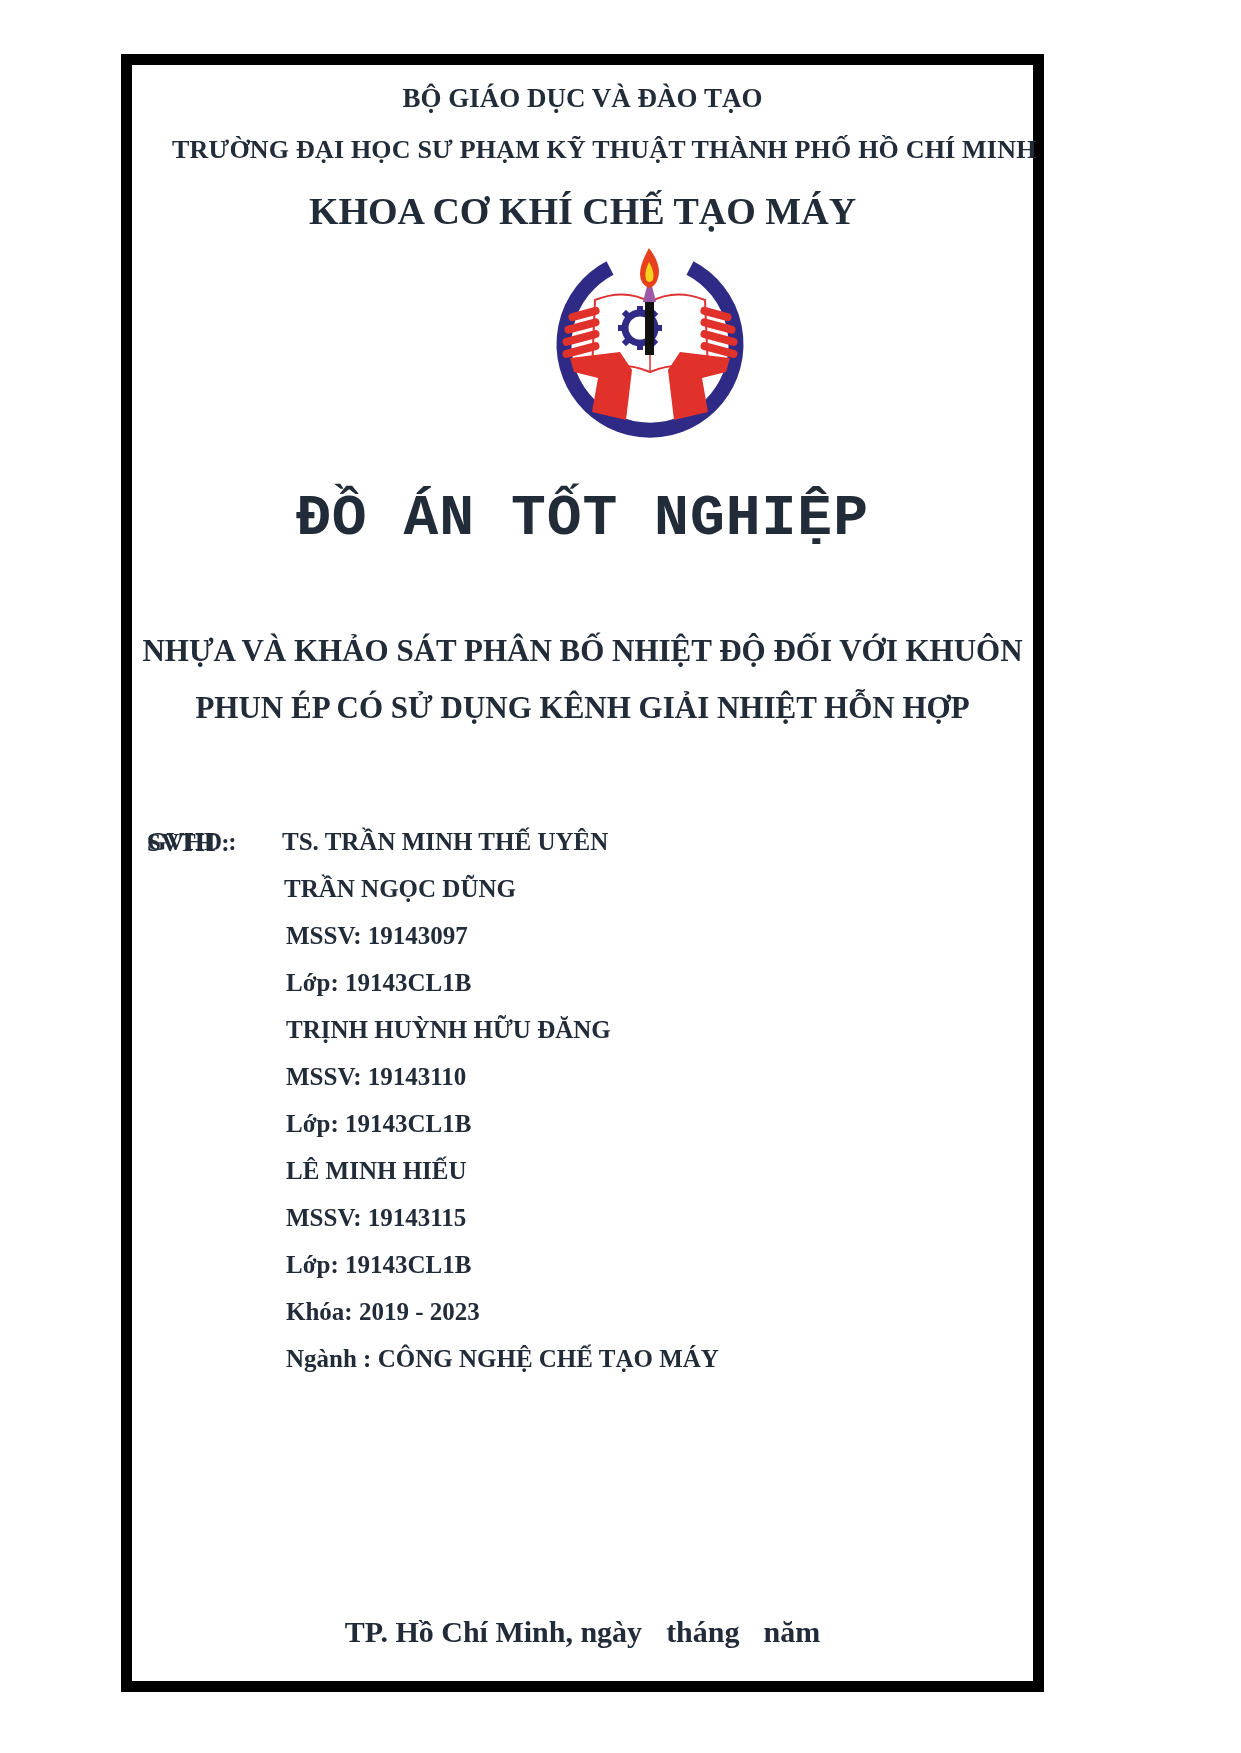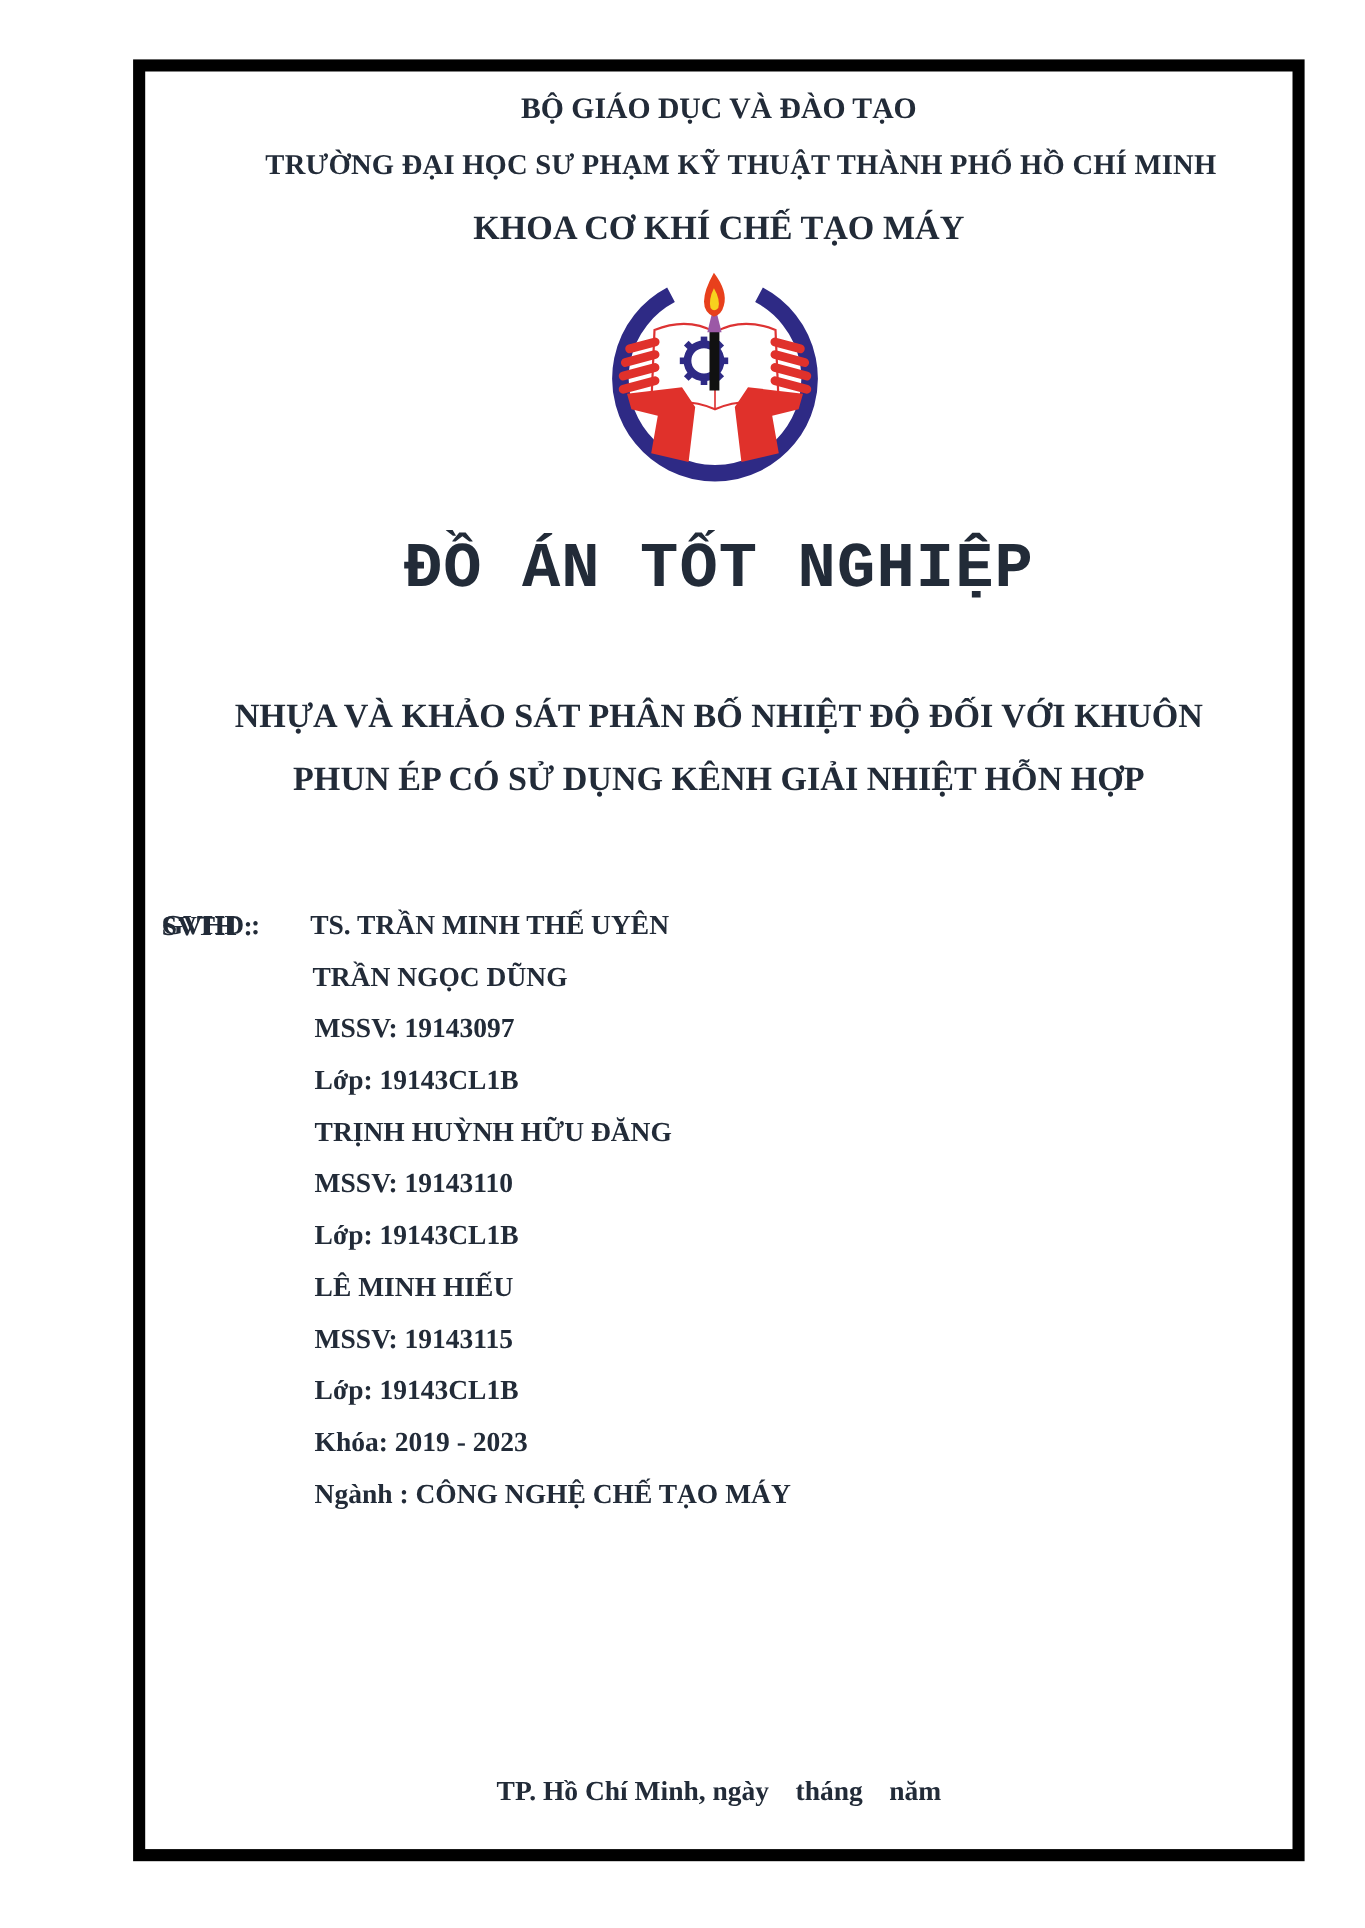--- a/index.html
+++ b/index.html
@@ -1,35 +1,35 @@
 <!DOCTYPE html>
 <html><head>
   <meta charset="utf-8">
   <style>
     html, body { margin: 0; padding: 0; background: #ffffff; }
     body { width: 1241px; height: 1753px; position: relative; overflow: hidden; }
     .page-frame {
-      position: absolute; left: 121px; top: 54px; width: 1065px; height: 1638px;
+      position: absolute; left: 121px; top: 54px; width: 923px; height: 1638px;
       box-sizing: border-box; border: 11px solid #000000; background: #fff;
     }
     .txt { position: absolute; font-family: "Liberation Serif", serif; font-weight: bold; color: #222b38; white-space: nowrap; }
     .center { left: 0; right: 0; text-align: center; }
     .h1 { font-size: 27px; top: 18px; }
     .h2 { font-size: 26px; top: 70px; letter-spacing: 0.2px; padding-left: 40px; }
-    .h3 { font-size: 31px; top: 124px; }
+    .h3 { font-size: 38px; top: 124px; }
     .logo { position: absolute; left: 418px; top: 175px; width: 200px; height: 200px; }
     .title { font-size: 58px; top: 421px; letter-spacing: 1px; font-family: Liberation Mono, monospace; }
     .subject { font-size: 31px; }
     .s1 { top: 510px; }
     .s2 { top: 568px; }
     .s3 { top: 625px; }
     .subject-label { font-style: italic; font-weight: bold; font-size: 24px; }
     .info { font-size: 25px; left: 15px; }
     .info-val { position: absolute; font-family: "Liberation Serif", serif; font-weight: bold; color: #222b38; white-space: nowrap; font-size: 25px; left: 132px; margin-left: 22px; }
-    .footer { font-size: 25px; top: 1550px; }
+    .footer { font-size: 30px; top: 1550px; }
     .gap { display: inline-block; width: 24px; }
   </style>
 </head>
 <body>
 
 <div class="page-frame">
 
   <div class="txt center h1">BỘ GIÁO DỤC VÀ ĐÀO TẠO</div>
   <div class="txt center h2">TRƯỜNG ĐẠI HỌC SƯ PHẠM KỸ THUẬT THÀNH PHỐ HỒ CHÍ MINH</div>
   <div class="txt center h3">KHOA CƠ KHÍ CHẾ TẠO MÁY</div>

